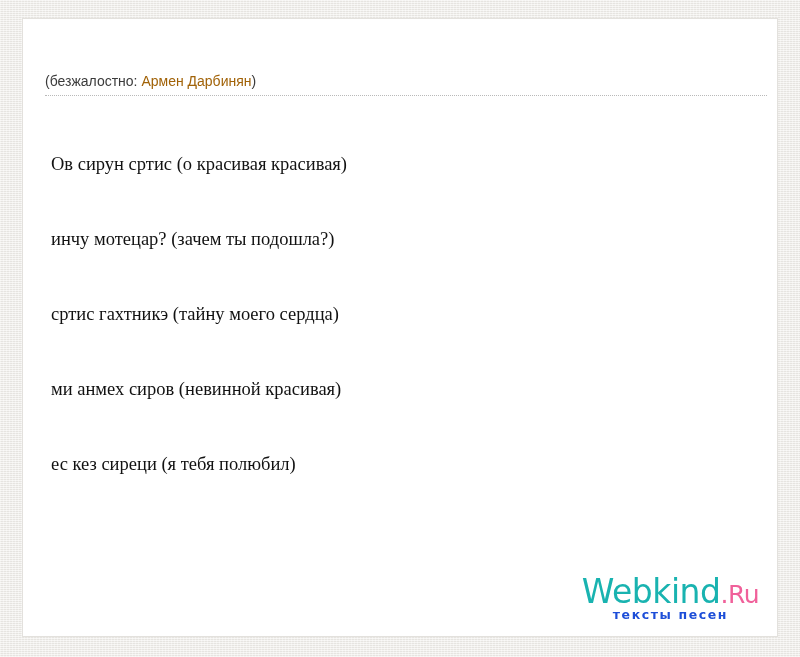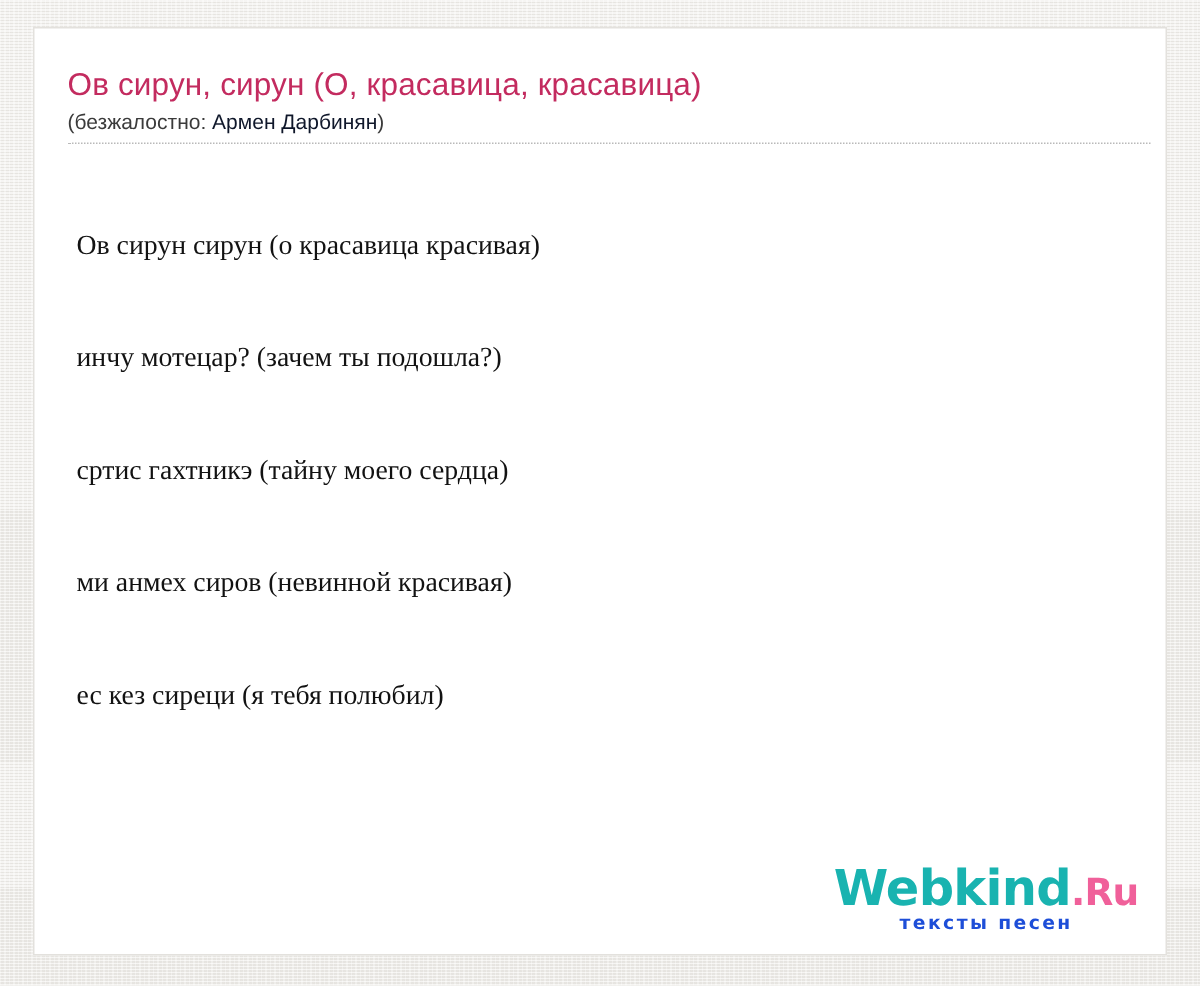--- a/index.html
+++ b/index.html
@@ -48,21 +48,21 @@
   #performer-line {
     position: absolute;
     left: 22px;
     top: 54px;
     font-family: "Liberation Sans", sans-serif;
     font-size: 14px;
     color: #3b3b3b;
     white-space: nowrap;
   }
   #performer-link {
-    color: #0f172a;
+    color: #a16207;
     text-decoration: none;
     cursor: pointer;
   }
   #title-divider {
     position: absolute;
     left: 22px;
     top: 76px;
     width: 722px;
     height: 0;
     border-top: 1px dotted #b9b9b9;
@@ -86,21 +86,21 @@
   #site-logo {
     position: absolute;
     right: 18px;
     bottom: 14px;
     text-align: center;
     user-select: none;
   }
   #logo-wordmark {
     font-family: "DejaVu Sans", sans-serif;
     font-size: 33px;
-    font-weight: bold;
+    font-weight: normal;
     letter-spacing: -0.5px;
     line-height: 34px;
     white-space: nowrap;
   }
   .logo-main { color: #19b3b0; }
   .logo-tld  { color: #f0609a; font-size: 25px; }
   #logo-tagline {
     font-family: "DejaVu Sans", sans-serif;
     font-size: 12.5px;
     font-weight: bold;
@@ -110,30 +110,29 @@
     white-space: nowrap;
   }
 </style>
 </head>
 <body>
 
 <div id="page-bg"></div>
 
 <div id="content-panel">
 
-  <div id="song-title">Ов сирун, сирун (О, красавица, красавица)</div>
 
   <div id="performer-line">
     <span>(безжалостно: </span><a id="performer-link" href="#">Армен Дарбинян</a><span>)</span>
   </div>
 
   <div id="title-divider"></div>
 
   <div id="lyrics-block">
-    <span class="lyric-line">Ов сирун сирун (о красавица красивая)</span>
+    <span class="lyric-line">Ов сирун сртис (о красивая красивая)</span>
     <span class="lyric-line">инчу мотецар? (зачем ты подошла?)</span>
     <span class="lyric-line">сртис гахтникэ (тайну моего сердца)</span>
     <span class="lyric-line">ми анмех сиров (невинной красивая)</span>
     <span class="lyric-line">ес кез сиреци (я тебя полюбил)</span>
     
     
     
     
     
     

